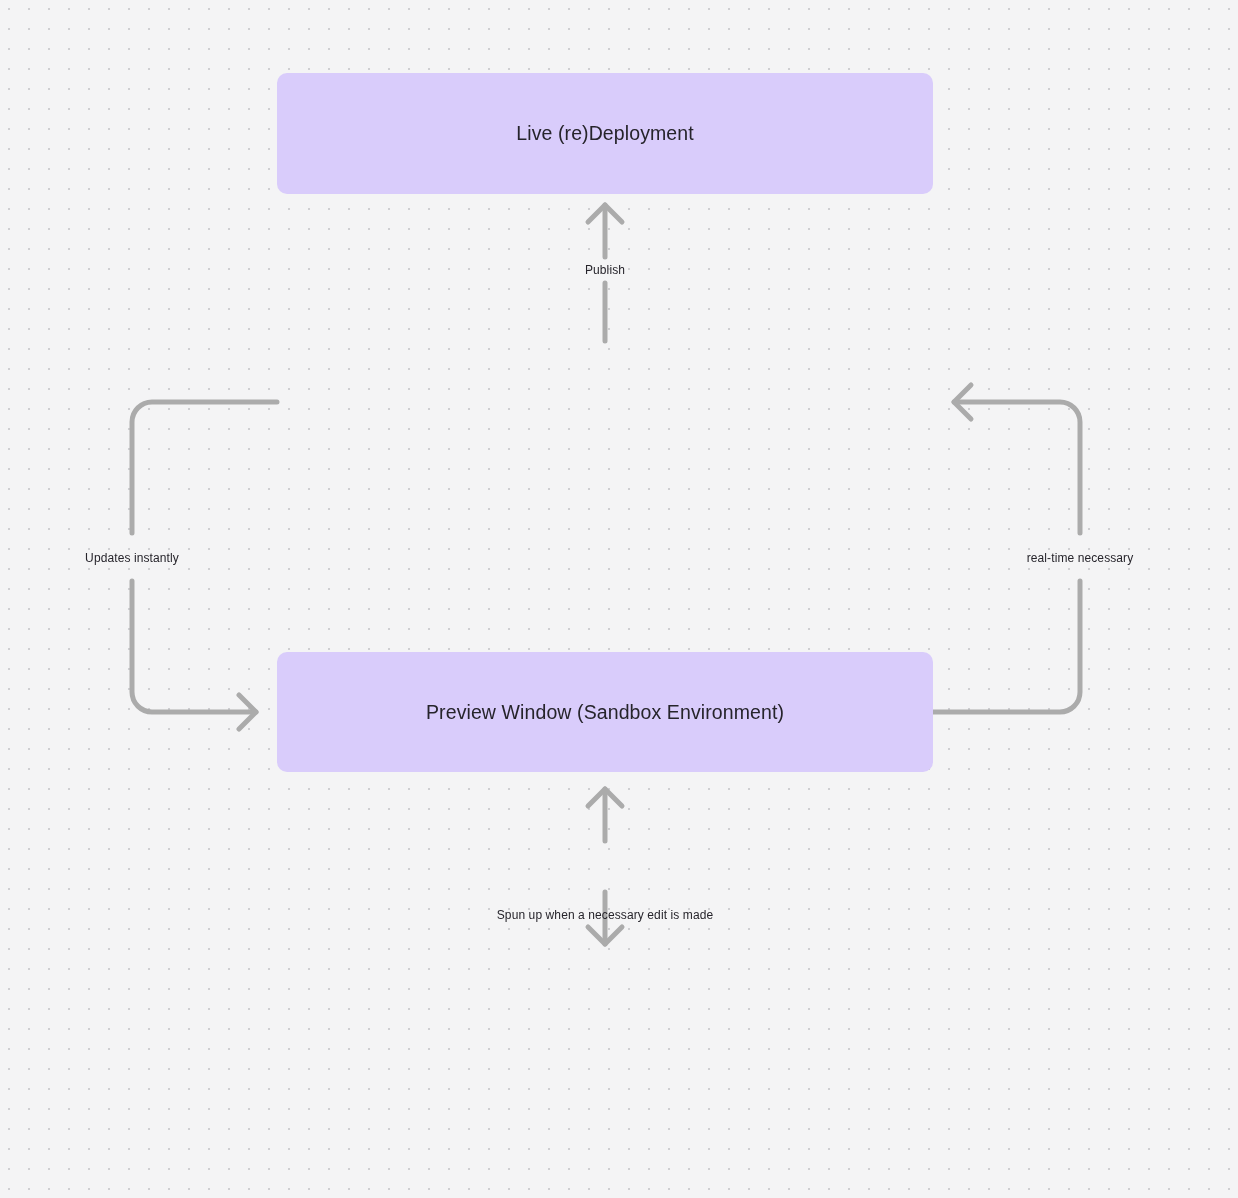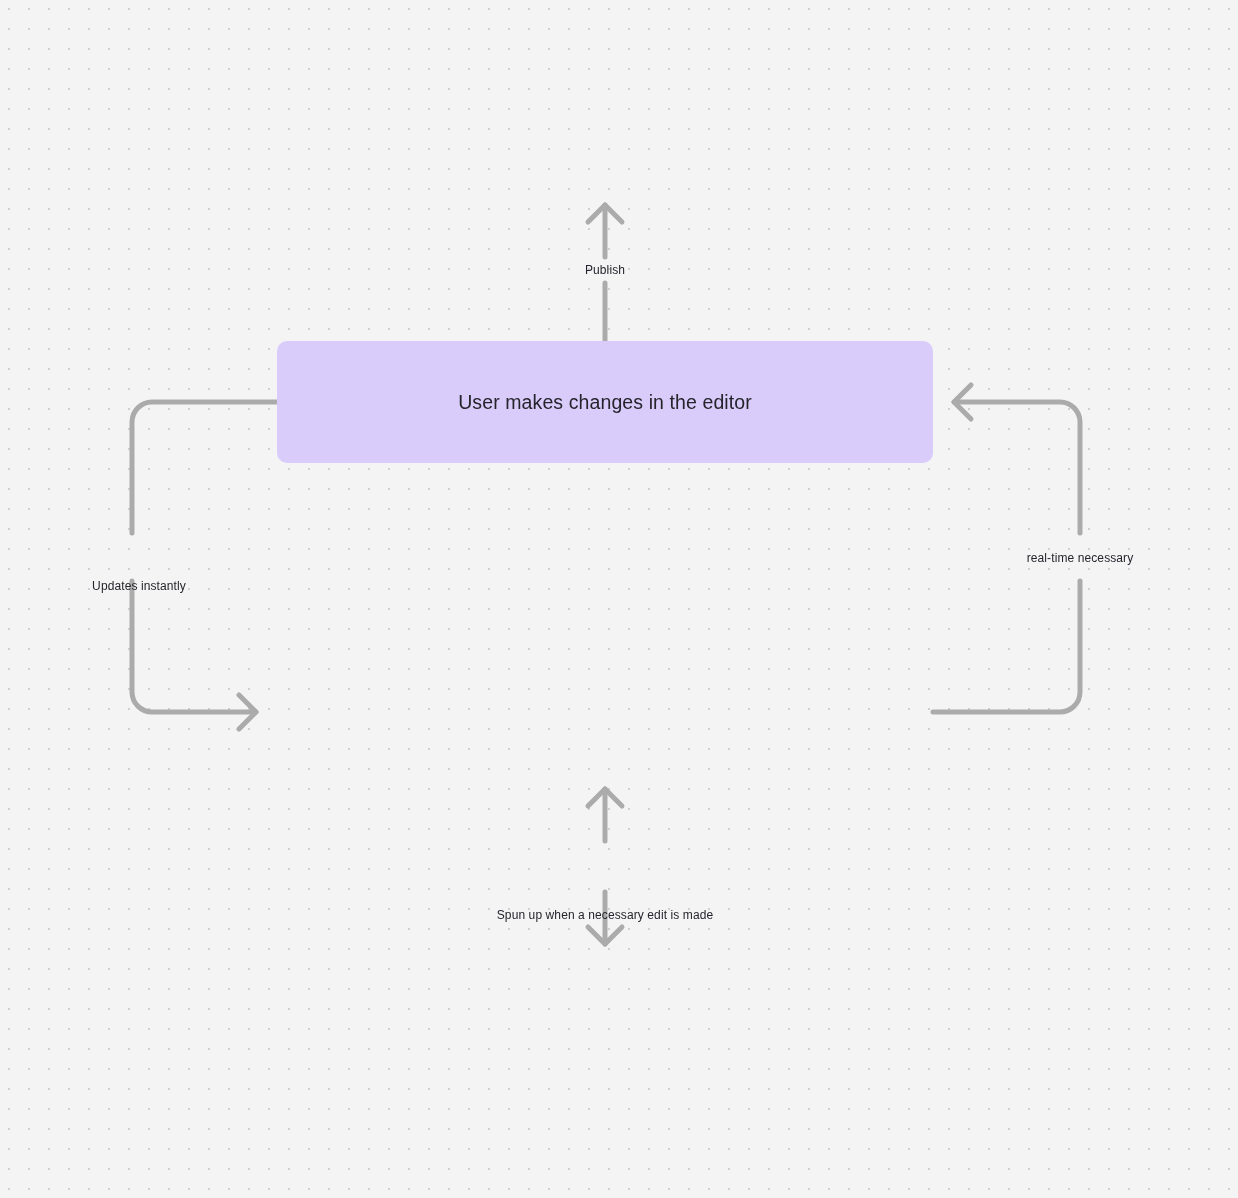--- a/index.html
+++ b/index.html
@@ -89,28 +89,31 @@
 
       <g>
         <path d="M 605 841 L 605 789"></path>
         <path d="M 588 806 L 605 789 L 622 806"></path>
         <path d="M 605 892 L 605 944"></path>
         <path d="M 588 927 L 605 944 L 622 927"></path>
       </g>
     </g>
   </svg>
 
-
-  <div class="node" style="left:277px; top:341px; width:656px; height:122px;">
-    <span>User makes changes in the editor</span>
+  <div class="node" style="left:277px; top:73px; width:656px; height:121px;">
+    <span>Live (re)Deployment</span>
   </div>
 
+
+  <div class="node" style="left:277px; top:652px; width:656px; height:120px;">
+    <span>Preview Window (Sandbox Environment)</span>
+  </div>
 
 
   <div class="edge-label center" style="left:605px; top:270px;">Publish</div>
 
-  <div class="edge-label center" style="left:139px; top:558px;margin-top:28px;">Updates instantly</div>
+  <div class="edge-label center" style="left:132px; top:558px;">Updates instantly</div>
 
   <div class="edge-label center" style="left:1080px; top:558px;">real-time necessary</div>
 
   <div class="edge-label center" style="left:605px; top:867px;margin-top:48px;">Spun up when a necessary edit is made</div>
 
 </div>
 
 </body></html>

